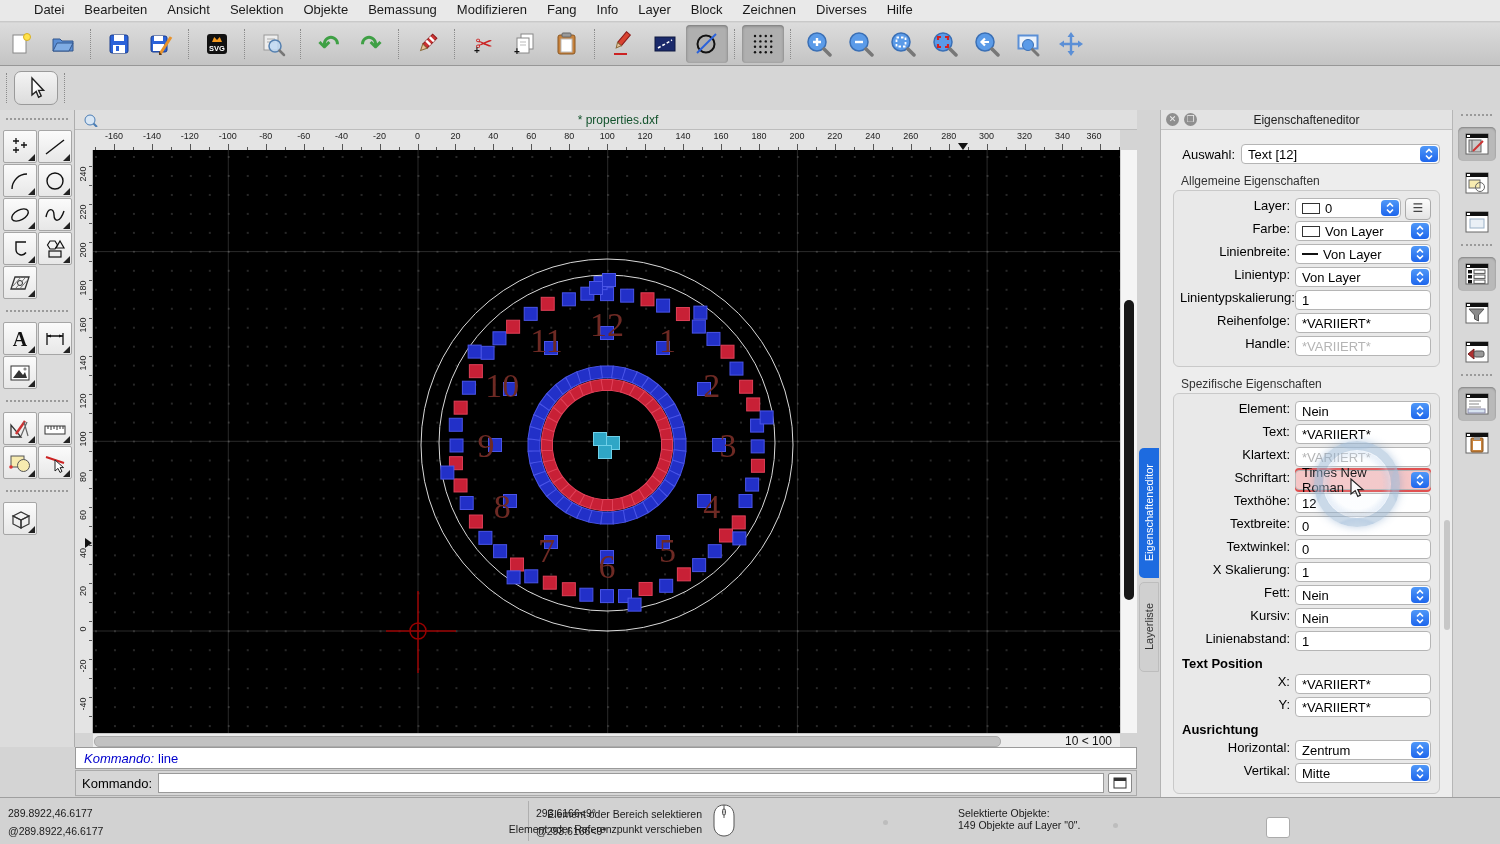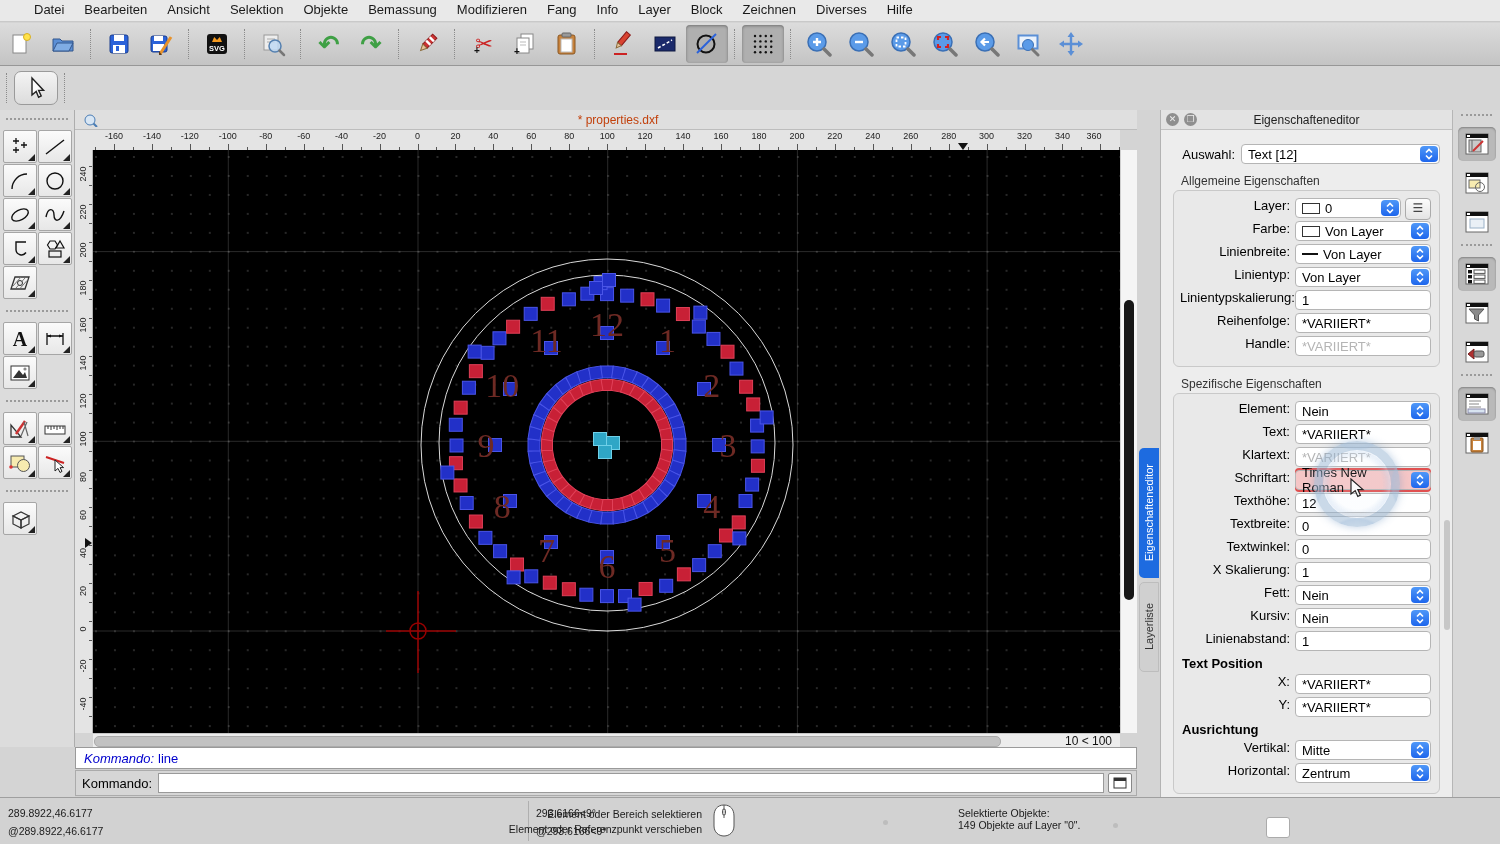--- a/index.html
+++ b/index.html
@@ -29,21 +29,21 @@
   .pal-handle{height:8px;margin:2px 6px;border-top:2px dotted #9a9a9a;}
   .pal-group{display:flex;flex-wrap:wrap;width:72px;margin:0 0 10px 2px;}
   .pal-btn{width:34px;height:33px;margin:0 0 1px 1px;background:linear-gradient(#FBFBFB,#E7E7E7);
            border:1px solid #A6A6A6;border-radius:2px;box-sizing:border-box;position:relative;
            display:flex;align-items:center;justify-content:center;}
   .pal-btn .cnr{position:absolute;right:1px;bottom:1px;width:0;height:0;
                 border-style:solid;border-width:0 0 7px 7px;border-color:transparent transparent #222 transparent;}
   
   #doc-titlebar{position:absolute;left:75px;top:110px;width:1062px;height:20px;background:#DFDFDF;
                 border-bottom:1px solid #BDBDBD;display:flex;align-items:center;box-sizing:border-box;}
-  #doc-title{flex:1;text-align:center;font-size:12px;color:#c2410c;}
+  #doc-title{flex:1;text-align:center;font-size:12px;color:#14532d;}
   #ruler-corner{position:absolute;left:75px;top:130px;width:18px;height:20px;background:#E4E4E4;}
   #ruler-h{position:absolute;left:93px;top:130px;width:1027px;height:20px;background:#E4E4E4;
            border-bottom:1px solid #B3B3B3;overflow:hidden;}
   #ruler-v{position:absolute;left:75px;top:150px;width:18px;height:583px;background:#E4E4E4;
            border-right:1px solid #B3B3B3;overflow:hidden;box-sizing:border-box;}
   .rh-lab{position:absolute;top:1px;font-size:9px;color:#222;transform:translateX(-50%);}
   .rh-tick{position:absolute;bottom:0;width:1px;background:#555;}
   .rv-lab{position:absolute;left:1px;font-size:9px;color:#222;transform:rotate(-90deg);transform-origin:center;width:24px;text-align:center;}
   .rv-tick{position:absolute;right:0;height:1px;background:#555;}
   #canvas{position:absolute;left:93px;top:150px;width:1027px;height:583px;background:#000;}
@@ -996,34 +996,34 @@
         </div>
       </div>
       <div class="prow">
         <span class="lab">Y:</span>
         <div class="ctl">
           <span>*VARIIERT*</span>
         </div>
       </div>
       <div class="subhead">Ausrichtung</div>
       <div class="prow">
-        <span class="lab">Vertikal:</span>
+        <span class="lab">Horizontal:</span>
         <div class="ctl dd">
-          <span>Mitte</span>
+          <span>Zentrum</span>
           <span class="stepper">
             <svg width="10" height="12" viewBox="0 0 10 12">
               <path d="M2 4.5 5 1.5 8 4.5M2 7.5 5 10.5 8 7.5" stroke="#fff" stroke-width="1.6" fill="none"></path>
             </svg>
           </span>
         </div>
       </div>
       <div class="prow">
-        <span class="lab">Horizontal:</span>
+        <span class="lab">Vertikal:</span>
         <div class="ctl dd">
-          <span>Zentrum</span>
+          <span>Mitte</span>
           <span class="stepper">
             <svg width="10" height="12" viewBox="0 0 10 12">
               <path d="M2 4.5 5 1.5 8 4.5M2 7.5 5 10.5 8 7.5" stroke="#fff" stroke-width="1.6" fill="none"></path>
             </svg>
           </span>
         </div>
       </div>
     </div>
   <div id="panel-scroll"></div>
 </div>

